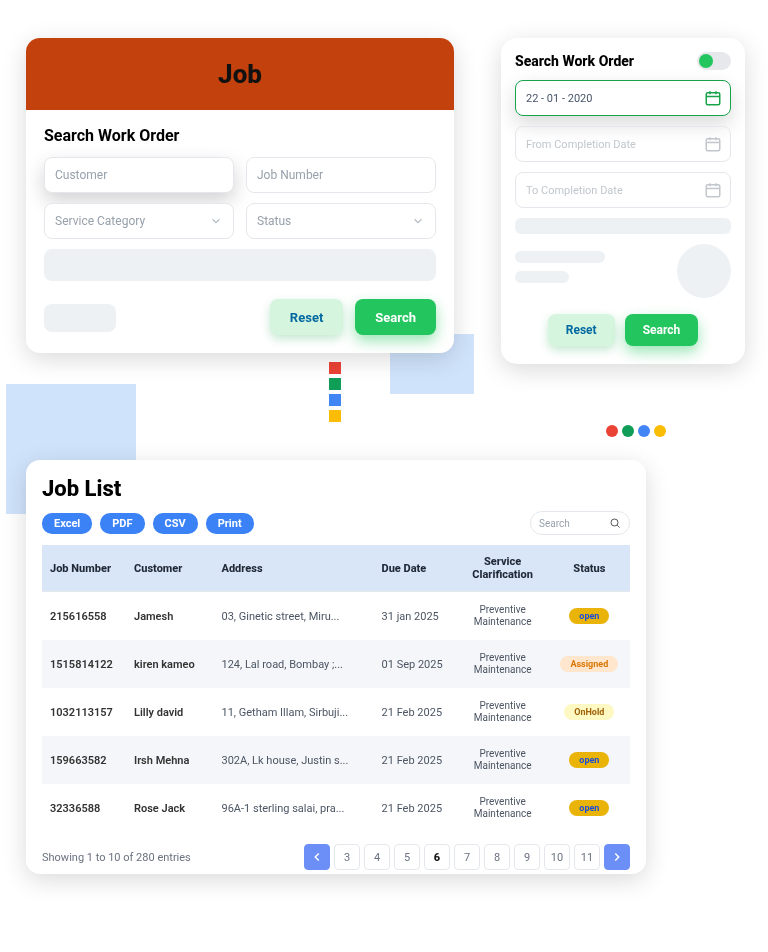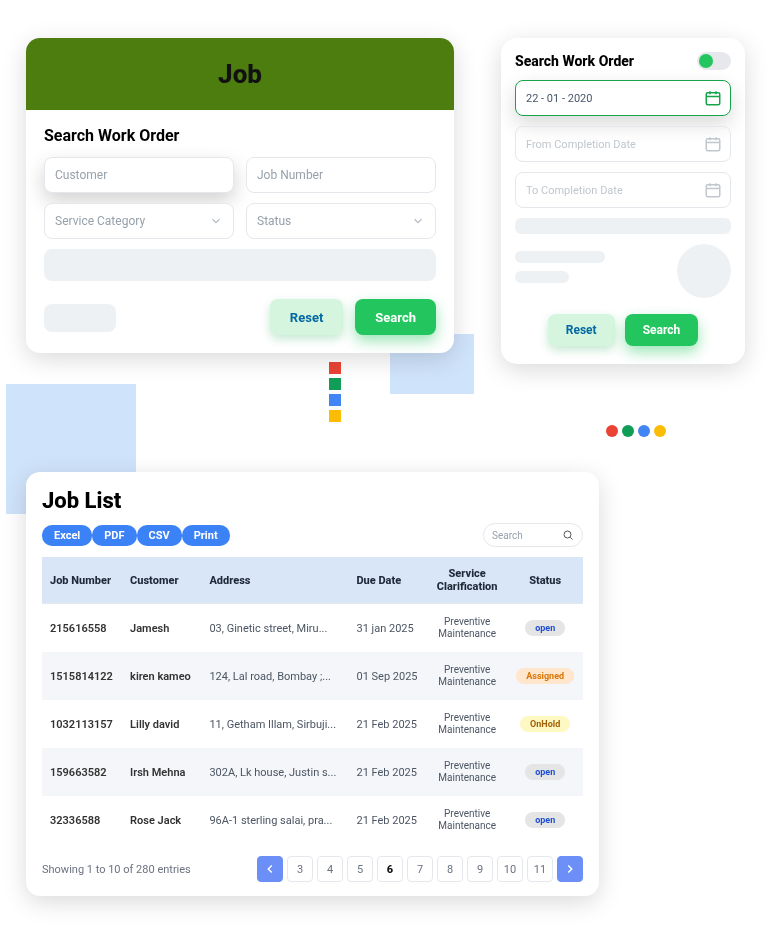--- a/index.html
+++ b/index.html
@@ -20,21 +20,21 @@
   .beads-vert  { flex-direction: column; left: 329px; top: 362px; }
   .beads-horz  { left: 606px; top: 425px; }
   .beads-horz .bead { border-radius: 50%; }
 
   
   .job-card {
     position: absolute; left: 26px; top: 38px; width: 428px;
     background: #fff; border-radius: 14px; box-shadow: 0 6px 24px rgba(0,0,0,0.15);
     overflow: hidden;
   }
-  .job-header { background: #4d7c0f; height: 72px; display:flex; align-items:center; justify-content:center; }
+  .job-header { background: #c2410c; height: 72px; display:flex; align-items:center; justify-content:center; }
   .job-header h1 { font-size: 26px; font-weight: 800; color:#111; }
   .job-body { padding: 16px 18px 18px; }
   .job-body h3 { font-size: 16px; font-weight: 700; margin-bottom: 12px; }
 
   .grid2 { display: grid; grid-template-columns: 1fr 1fr; gap: 12px; margin-bottom: 10px; }
   .field {
     border: 1px solid #e4e8ec; border-radius: 8px; height: 36px;
     display: flex; align-items: center; padding: 0 10px;
     font-size: 12px; color: #97a1ab; background:#fff;
     position: relative;
@@ -79,27 +79,27 @@
   .lines-skel .l { height:12px; background:#eef1f4; border-radius:6px; margin-bottom:8px; }
   .lines-skel .l.a { width:90px; }
   .lines-skel .l.b { width:54px; }
   .swo-bar-skel { height:16px; background:#eef1f4; border-radius:6px; margin-bottom:10px; }
 
   .swo-btn-row { display:flex; gap:10px; justify-content:center; margin-top:16px; }
   .swo-btn-row .btn { height:32px; padding:0 18px; font-size:12px; }
 
   
   .list-card {
-    position: absolute; left: 26px; top: 472px; width: 573px;
+    position: absolute; left: 26px; top: 460px; width: 620px;
     background:#fff; border-radius:14px; box-shadow:0 6px 24px rgba(0,0,0,0.15);
-    padding: 16px 16px 14px;
+    padding: 16px 16px 4px;
   }
   .list-card h2 { font-size:22px; font-weight:800; margin-bottom:10px; }
   .list-top { display:flex; align-items:center; justify-content:space-between; margin-bottom:10px; }
-  .pill-row { display:flex; }
+  .pill-row { display:flex; gap:8px; }
   .pill {
     background:#3b82f6; color:#fff; border:none; border-radius:10px;
     font-size:11px; font-weight:700; padding:4px 12px; cursor:pointer;
   }
   .search-box {
     border:1px solid #e4e8ec; border-radius:999px; width:100px; height:24px;
     display:flex; align-items:center; padding:0 8px; gap:6px;
   }
   .search-box span { font-size:10px; color:#98a2ad; }
   .search-box svg { width:12px; height:12px; stroke:#555; fill:none; stroke-width:2; margin-left:auto; }
@@ -110,21 +110,21 @@
     text-align:left; padding:10px 8px; font-weight:800; color:#1f2937;
     border-bottom:1px solid #e4e8ec;
   }
   thead th.center, tbody td.center { text-align:center; }
   tbody tr:nth-child(even) { background:#f4f6f9; }
   tbody td { padding:12px 8px; color:#4b5563; white-space:nowrap; overflow:hidden; text-overflow:ellipsis; }
   tbody td:first-child, tbody td:nth-child(2) { font-weight:600; color:#333; }
   tbody td:nth-child(3), tbody td:nth-child(4) { max-width:160px; }
 
   .badge { display:inline-block; font-size:9px; font-weight:700; padding:3px 10px; border-radius:999px; }
-  .b-open      { background:#e5e5e5; color:#1d4ed8; }
+  .b-open      { background:#eab308; color:#1d4ed8; }
   .b-assigned  { background:#ffe6cc; color:#d97706; }
   .b-onhold    { background:#fef9c3; color:#a16207; }
   .b-completed { background:#dcfce7; color:#15803d; }
 
   .list-foot { display:flex; align-items:center; justify-content:space-between; margin-top:12px; }
   .list-foot .info { font-size:11px; color:#6b7280; }
   .pager { display:flex; gap:4px; }
   .pg {
     width:26px; height:26px; border:1px solid #e4e8ec; border-radius:4px;
     display:flex; align-items:center; justify-content:center; font-size:11px;

